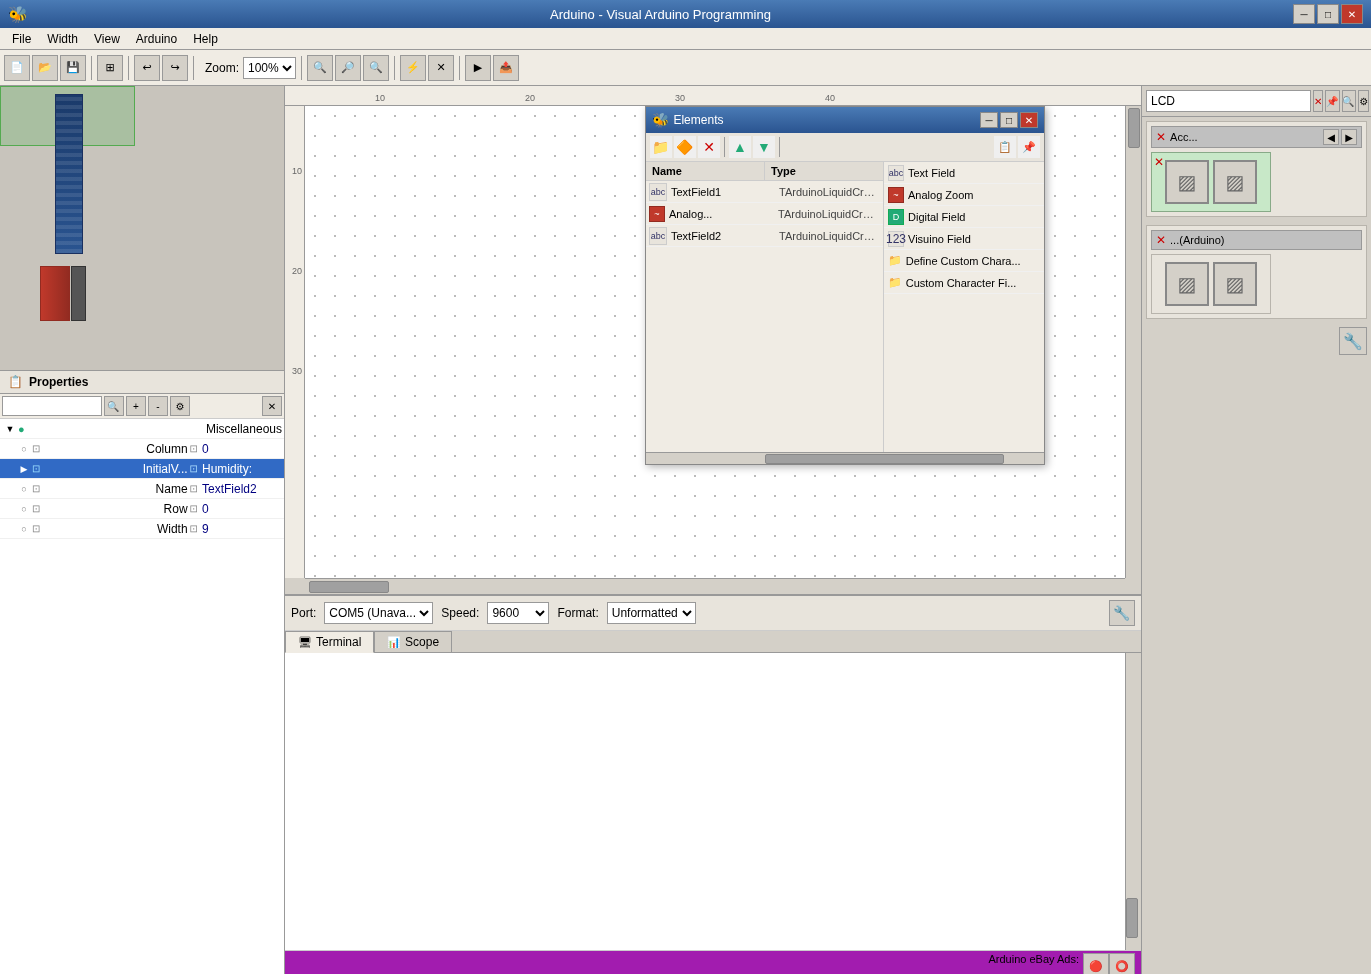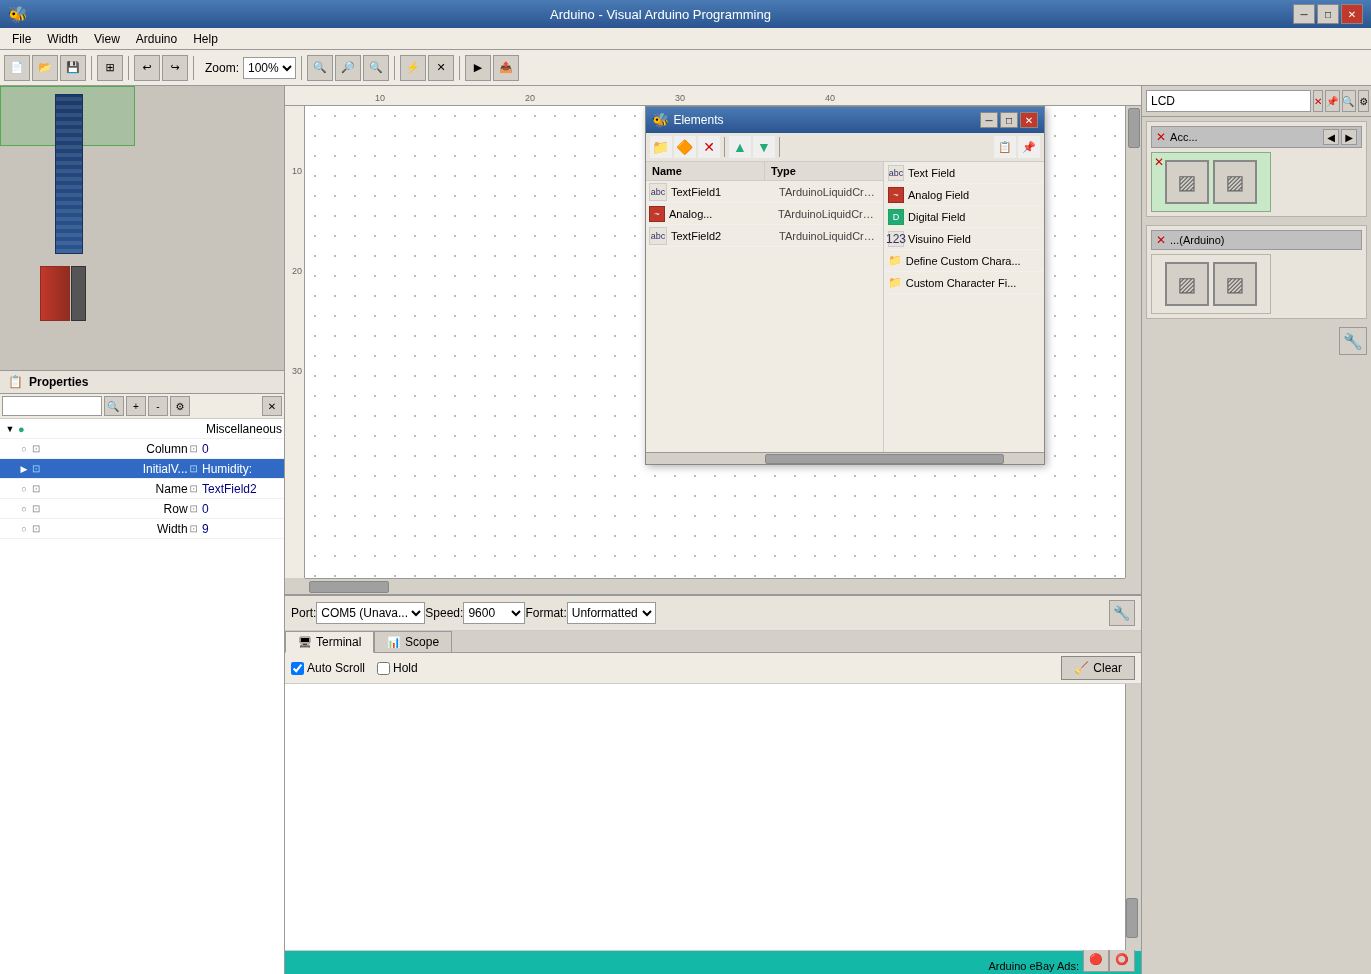--- a/index.html
+++ b/index.html
@@ -192,20 +192,21 @@
       background: #f0ece4;
       border-top: 2px solid #999;
       display: flex;
       flex-direction: column;
     }
 
     .serial-toolbar {
       display: flex;
       align-items: center;
       padding: 4px 6px;
+      gap: 8px;
       border-bottom: 1px solid #ccc;
       background: #e8e4dc;
     }
     .serial-label { font-size: 12px; }
     .serial-select {
       height: 22px; font-size: 12px; border: 1px solid #999; background: white;
     }
 
     .serial-tabs {
       display: flex;
@@ -647,21 +648,21 @@
                 </div>
               </div>
 
               <div class="dialog-right">
                 <div class="dialog-type-item">
                   <span style="background:#e8e4dc; border: 1px solid #ccc; font-size:9px; color:#336; width:16px; height:16px; display:flex; align-items:center; justify-content:center;">abc</span>
                   <span>Text Field</span>
                 </div>
                 <div class="dialog-type-item">
                   <span style="background:#c0392b; border: 1px solid #922b21; font-size:9px; color:white; width:16px; height:16px; display:flex; align-items:center; justify-content:center;">~</span>
-                  <span>Analog Field</span>
+                  <span>Analog Zoom</span>
                 </div>
                 <div class="dialog-type-item">
                   <span style="background:#2a7; border: 1px solid #1a5; font-size:9px; color:white; width:16px; height:16px; display:flex; align-items:center; justify-content:center;">D</span>
                   <span>Digital Field</span>
                 </div>
                 <div class="dialog-type-item">
                   <span style="background:#e8e4dc; border: 1px solid #ccc; font-size:12px; color:#336; width:16px; height:16px; display:flex; align-items:center; justify-content:center;">123</span>
                   <span>Visuino Field</span>
                 </div>
                 <div class="dialog-type-item">
@@ -718,43 +719,29 @@
           <div class="serial-tab active">
             <span style="font-size:11px;">🖥</span>
             <span>Terminal</span>
           </div>
           <div class="serial-tab">
             <span style="font-size:11px;">📊</span>
             <span>Scope</span>
           </div>
         </div>
 
-        <div class="serial-options">
-          <label class="checkbox-label">
-            <input type="checkbox" checked="" style="">
-            <span>Auto Scroll</span>
-          </label>
-          <label class="checkbox-label">
-            <input type="checkbox" style="">
-            <span>Hold</span>
-          </label>
-          <button class="clear-btn">
-            <span>🧹</span>
-            <span>Clear</span>
-          </button>
-        </div>
 
         <div class="serial-content">
           <div style="position: absolute; right: 0; top: 0; width: 16px; bottom: 0; background: #d4d0c8; border-left: 1px solid #999;">
             <div class="scrollbar-thumb" style="width: 12px; height: 40px; margin: 2px auto; position: absolute; bottom: 10px;"></div>
           </div>
         </div>
 
 
-        <div style="display:flex; align-items:flex-end; justify-content:flex-end; background:#14b8a6; border-top:1px solid #ccc; padding: 2px 6px; height: 24px;">
+        <div style="display:flex; align-items:flex-start; justify-content:flex-end; background:#a21caf; border-top:1px solid #ccc; padding: 2px 6px; height: 24px;">
           <span style="font-size:11px;">Arduino eBay Ads:</span>
           <button class="toolbar-btn" style="margin-left:4px; font-size:11px;">🔴</button>
           <button class="toolbar-btn" style="font-size:11px;">⭕</button>
         </div>
       </div>
     </div>
 
     <div class="right-panel">
       <div class="right-search">
         <input class="right-search-input" type="text" value="LCD" style="">

